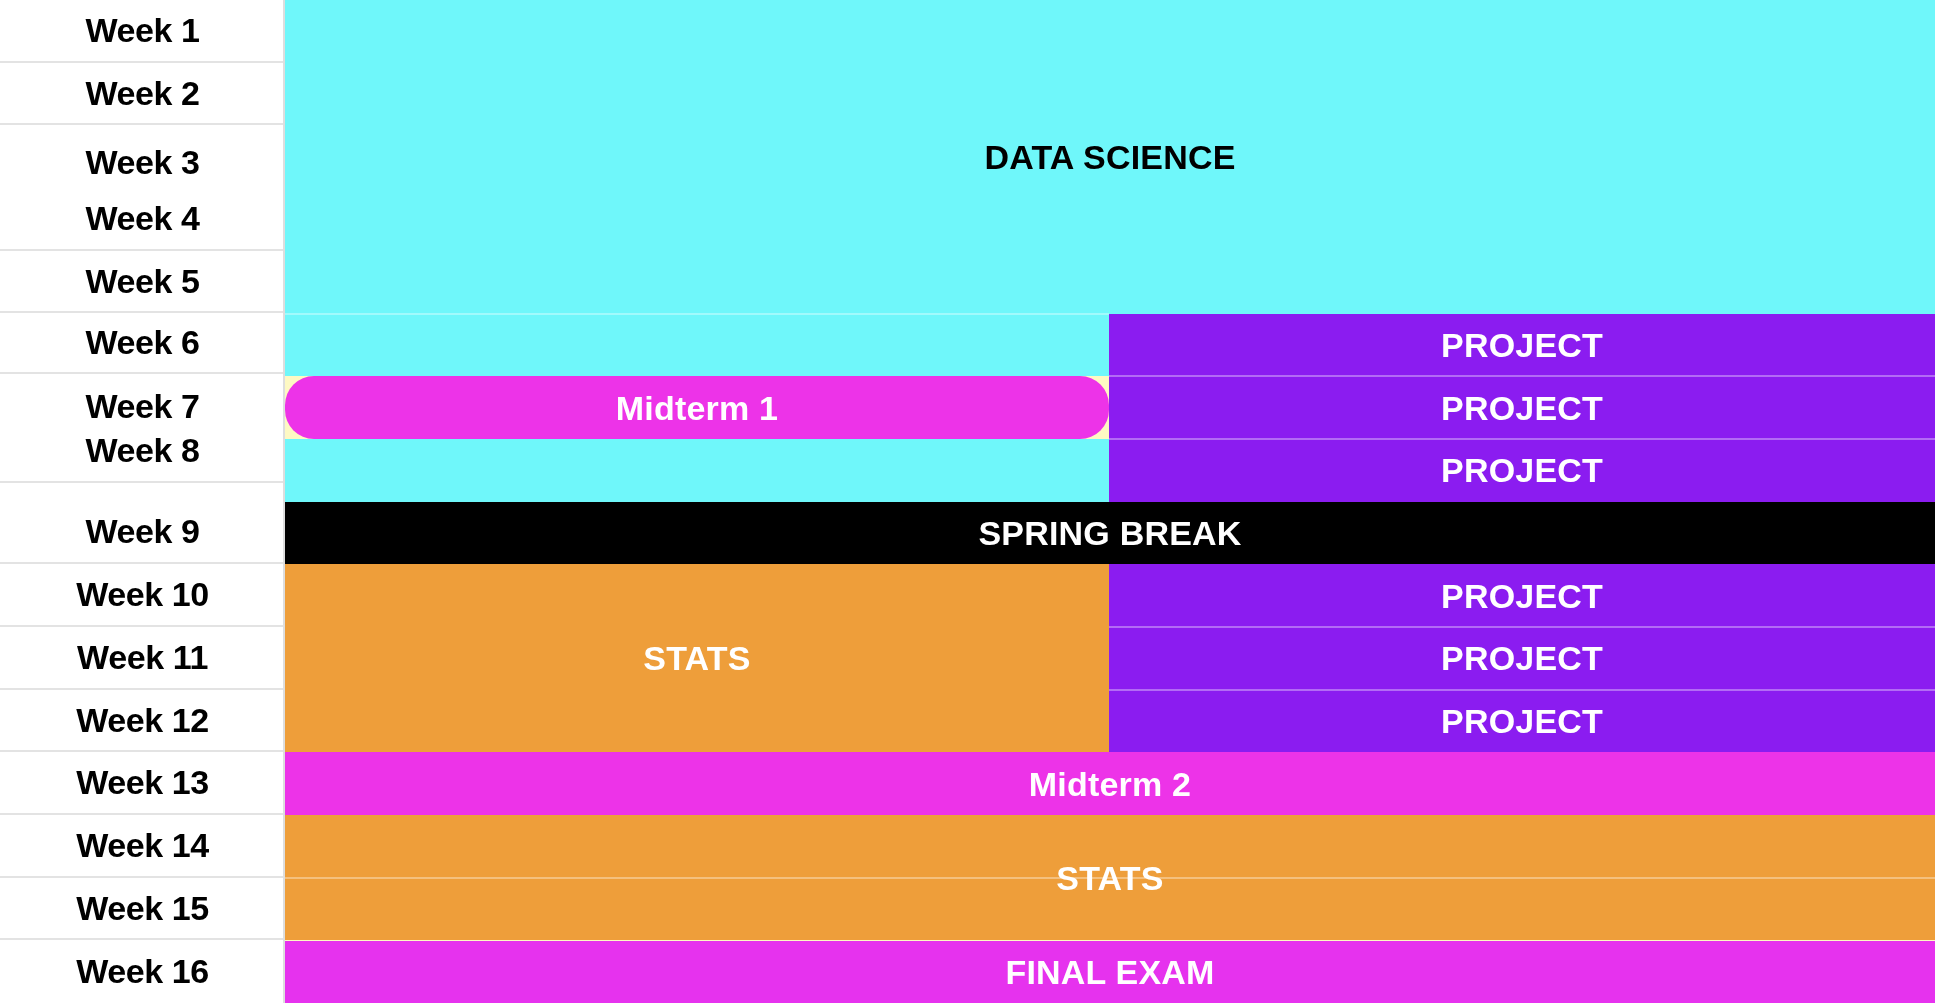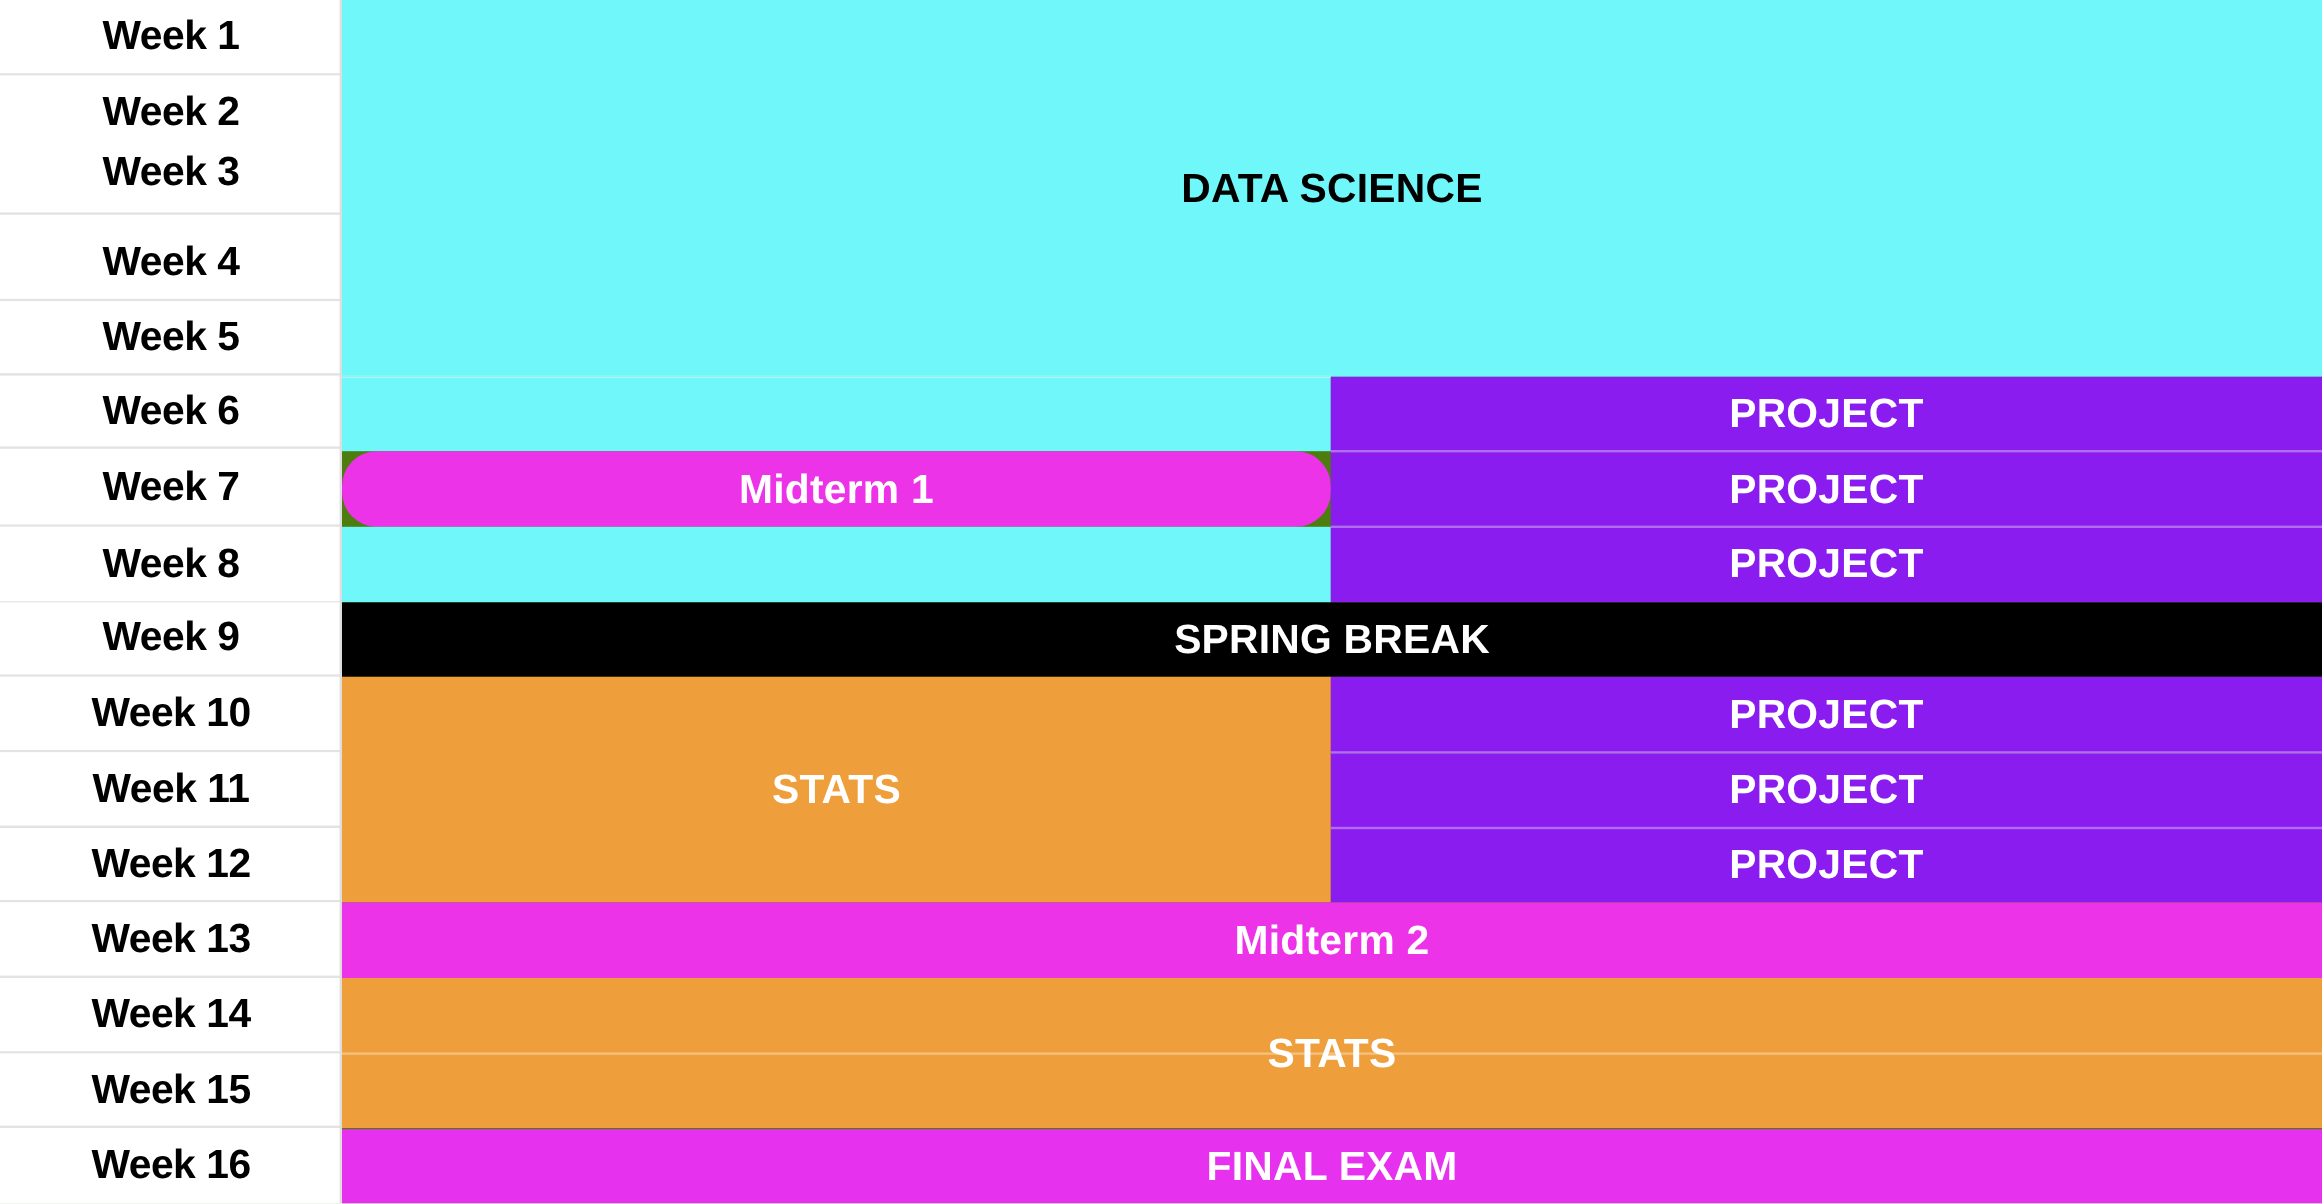--- a/index.html
+++ b/index.html
@@ -60,21 +60,21 @@
     z-index: 4;
   }
 
   
   #timeline {
     position: absolute;
     left: 285px;
     top: 0;
     width: 1650px;
     height: 1003px;
-    background: #4d7c0f;
+    background: #fef9c3;
     z-index: 1;
   }
 
   .bar {
     position: absolute;
     display: flex;
     align-items: center;
     justify-content: center;
     font-weight: bold;
     white-space: nowrap;
@@ -103,36 +103,36 @@
 
 <div id="schedule-root">
 
   <div id="week-column">
       <div class="week-cell first" style="top: 0px; height: 62.7px;">
         <span>Week 1</span>
       </div>
       <div class="week-cell" style="top: 62.7px; height: 62.7px; align-items: center;">
         <span>Week 2</span>
       </div>
-      <div class="week-cell" style="top: 110px; height: 69px;">
+      <div class="week-cell" style="top: 129px; height: 69px;">
         <span>Week 3</span>
       </div>
       <div class="week-cell" style="top: 188.1px; height: 62.7px;">
         <span>Week 4</span>
       </div>
       <div class="week-cell" style="top: 250.8px; height: 62.7px;">
         <span>Week 5</span>
       </div>
       <div class="week-cell" style="top: 313.5px; height: 60px;">
         <span>Week 6</span>
       </div>
       <div class="week-cell" style="top: 376.2px; height: 62.7px;">
         <span>Week 7</span>
       </div>
-      <div class="week-cell" style="top: 439px; height: 64px;">
+      <div class="week-cell" style="top: 419px; height: 64px;">
         <span>Week 8</span>
       </div>
       <div class="week-cell" style="top: 501.6px; height: 62.7px;">
         <span>Week 9</span>
       </div>
       <div class="week-cell" style="top: 564.3px; height: 62.7px;">
         <span>Week 10</span>
       </div>
       <div class="week-cell" style="top: 627px; height: 62.7px;">
         <span>Week 11</span>

